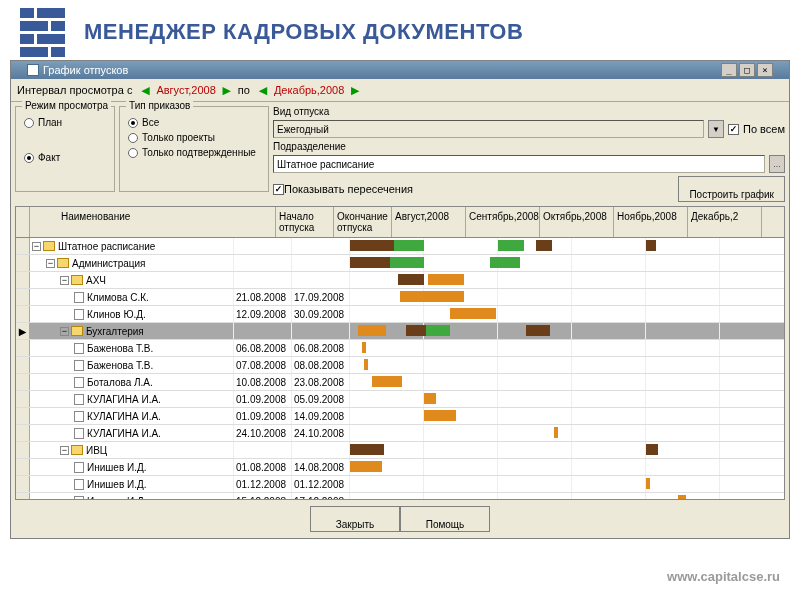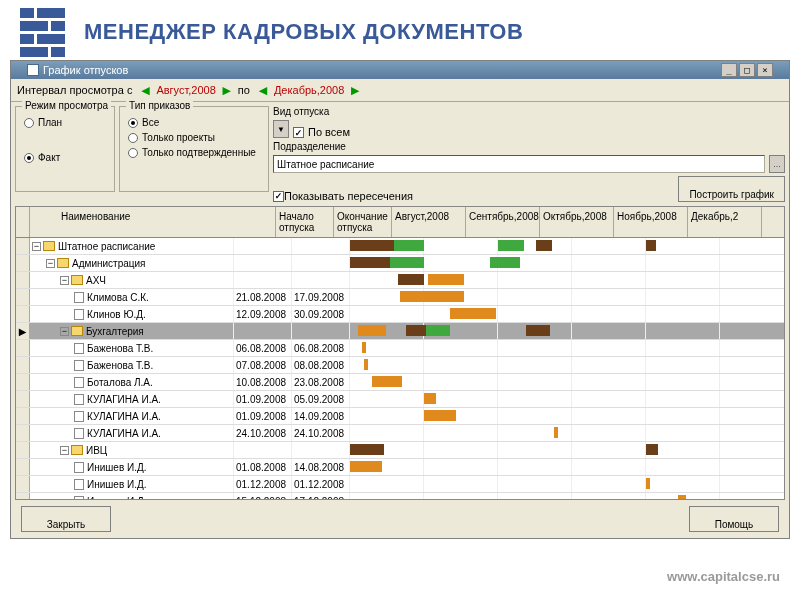--- a/index.html
+++ b/index.html
@@ -27,21 +27,21 @@
 .date-red { color: #b00; font-size: 11px; }
 
 .panels { display: flex; gap: 4px; padding: 4px; align-items: flex-start; }
 .groupbox { border: 1px solid #aca899; padding: 6px 8px 8px 8px; position: relative; background: #ece9d8; }
 .groupbox .legend { position: absolute; top: -7px; left: 6px; background: #ece9d8; padding: 0 3px; font-size: 10px; }
 .radio { display: flex; align-items: center; gap: 4px; margin: 4px 0; font-size: 10px; }
 .radio-dot { width: 10px; height: 10px; border: 1px solid #666; border-radius: 50%; background: #fff; display: flex; align-items: center; justify-content: center; }
 .radio-dot.checked::after { content:''; width: 4px; height: 4px; background: #000; border-radius: 50%; }
 
 .right-panel { flex: 1; display: flex; flex-direction: column; gap: 3px; }
-.field-row { display: flex; align-items: flex-end; gap: 4px; }
+.field-row { display: flex; align-items: center; gap: 4px; }
 .field-label { font-size: 10px; min-width: 70px; }
 .text-input { flex: 1; border: 1px inset #aca899; background: #fff; padding: 1px 3px; font-size: 10px; height: 18px; }
 .text-input.ro { background: #ece9d8; }
 .drop-btn { width: 16px; height: 18px; background: #d4d0c8; border: 1px solid #808080; display:flex;align-items:center;justify-content:center;font-size:8px; }
 .checkbox { width: 11px; height: 11px; border: 1px solid #666; background: #fff; display: flex; align-items: center; justify-content: center; font-size: 9px; }
 .checkbox.checked::after { content:'✓'; color: #000; font-weight: bold; }
 .btn { background: #ece9d8; border: 1px solid #808080; padding: 12px 10px; font-size: 10px; height: 20px; cursor: pointer; }
 
 .grid-wrap { border: 1px solid #888; margin: 0 4px; background: #fff; height: 294px; overflow: hidden; position: relative; }
 .grid-header { display: flex; background: #ece9d8; border-bottom: 1px solid #888; font-size: 10px; }
@@ -59,21 +59,21 @@
 .cell.gantt { width: 370px; position: relative; padding: 0; border-right: none; }
 .gantt-grid { position:absolute; inset:0; display:flex; }
 .gantt-grid div { width:74px; border-right:1px solid #eee; }
 .indent { display: inline-block; }
 .tree-btn { display:inline-flex; width:9px; height:9px; border:1px solid #888; align-items:center; justify-content:center; font-size:9px; line-height:1; margin-right:2px; }
 .folder-ico { width:12px; height:10px; background:#f5d76e; border:1px solid #b8860b; display:inline-block; margin-right:3px; }
 .file-ico { width:10px; height:11px; background:#fff; border:1px solid #888; display:inline-block; margin-right:3px; }
 .bar { position: absolute; height: 11px; top: 2px; }
 .c-brown { background:#6b3e1a; } .c-green { background:#3fa93f; } .c-orange { background:#e08a1e; }
 
-.bottom-bar { display: flex; justify-content: space-between; padding: 6px 10px; background: #ece9d8; }
+.bottom-bar { display: flex; justify-content: center; padding: 6px 10px; background: #ece9d8; }
 
 .footer { position: absolute; bottom: 16px; right: 20px; color: #9a9a9a; font-size: 13px; font-weight: 600; }
 </style>
 </head>
 <body>
 
 <div class="header">
   <div class="logo">
     <div class="logo-row r1">
         <div class="logo-sq s1"></div>
@@ -144,20 +144,21 @@
           <span class="radio-dot"></span>
           <span>Только подтвержденные</span>
         </div>
     </div>
 
     <div class="right-panel">
       <div class="field-row">
         <span class="field-label">Вид отпуска</span>
       </div>
       <div class="field-row">
+        <input class="text-input ro" readonly="" value="Ежегодный" style="">
         <span class="drop-btn">▼</span>
         <span class="checkbox checked"></span>
         <span>По всем</span>
       </div>
       <div class="field-row">
         <span class="field-label">Подразделение</span>
       </div>
       <div class="field-row">
         <input class="text-input" value="Штатное расписание" style="">
         <span class="drop-btn">…</span>

